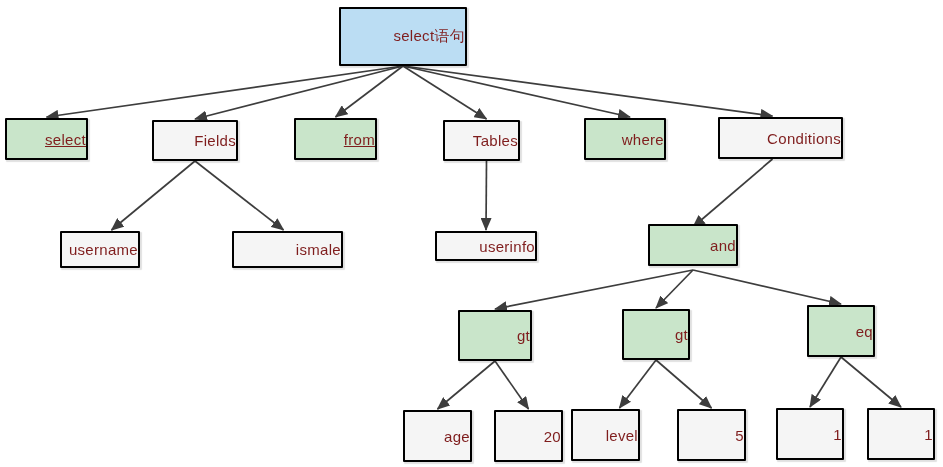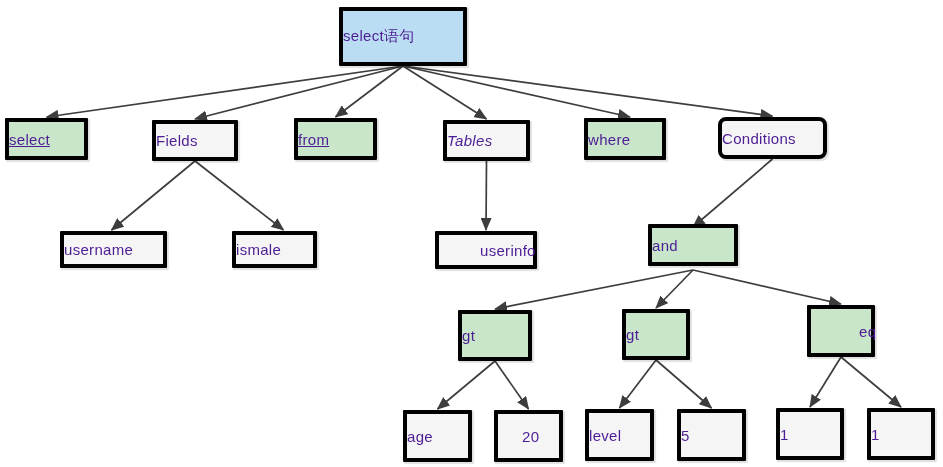--- a/index.html
+++ b/index.html
@@ -19,27 +19,27 @@
     position: absolute;
     left: 0;
     top: 0;
     width: 943px;
     height: 467px;
     pointer-events: none;
   }
   .node {
     position: absolute;
     box-sizing: border-box;
-    border: 4px solid #000000;
+    border: 2px solid #000000;
     border-radius: 1px;
     display: flex;
     align-items: center;
-    justify-content: flex-start;
+    justify-content: flex-end;
     font-size: 15px;
-    color: #4c1d95;
+    color: #7f1d1d;
     letter-spacing: 0.3px;
     box-shadow: 1.5px 1.5px 1px rgba(0,0,0,0.12);
     white-space: nowrap;
   }
   .node.root    { background: #bbddf3; }
   .node.keyword { background: #c9e5ca; }
   .node.plain   { background: #f5f5f5; }
 </style>
 </head>
 <body>
@@ -77,57 +77,57 @@
       </div>
       <div class="node keyword" style="left: 5px; top: 118px; width: 83px; height: 42px; text-decoration: underline;">
         <span>select</span>
       </div>
       <div class="node plain" style="left: 152px; top: 120px; width: 86px; height: 41px;">
         <span>Fields</span>
       </div>
       <div class="node keyword" style="left: 294px; top: 118px; width: 83px; height: 42px; text-decoration: underline;">
         <span>from</span>
       </div>
-      <div class="node plain" style="left: 443px; top: 120px; width: 87px; height: 41px; font-style: italic;">
+      <div class="node plain" style="left: 443px; top: 120px; width: 77px; height: 41px;">
         <span>Tables</span>
       </div>
       <div class="node keyword" style="left: 584px; top: 118px; width: 82px; height: 42px;">
         <span>where</span>
       </div>
-      <div class="node plain" style="left: 718px; top: 117px; width: 109px; height: 42px; border-radius: 8px;">
+      <div class="node plain" style="left: 718px; top: 117px; width: 125px; height: 42px;">
         <span>Conditions</span>
       </div>
-      <div class="node plain" style="left: 60px; top: 231px; width: 107px; height: 37px;">
+      <div class="node plain" style="left: 60px; top: 231px; width: 80px; height: 37px;">
         <span>username</span>
       </div>
-      <div class="node plain" style="left: 232px; top: 231px; width: 85px; height: 37px;">
+      <div class="node plain" style="left: 232px; top: 231px; width: 111px; height: 37px;">
         <span>ismale</span>
       </div>
-      <div class="node plain" style="left: 435px; top: 231px; width: 102px; height: 38px; padding-left: 41px;">
+      <div class="node plain" style="left: 435px; top: 231px; width: 102px; height: 30px; padding-left: 41px;">
         <span>userinfo</span>
       </div>
       <div class="node keyword" style="left: 648px; top: 224px; width: 90px; height: 42px;">
         <span>and</span>
       </div>
       <div class="node keyword" style="left: 458px; top: 310px; width: 74px; height: 51px;">
         <span>gt</span>
       </div>
       <div class="node keyword" style="left: 622px; top: 309px; width: 68px; height: 51px;">
         <span>gt</span>
       </div>
       <div class="node keyword" style="left: 807px; top: 305px; width: 68px; height: 52px; padding-left: 48px;">
         <span>eq</span>
       </div>
       <div class="node plain" style="left: 403px; top: 410px; width: 69px; height: 52px;">
         <span>age</span>
       </div>
       <div class="node plain" style="left: 494px; top: 410px; width: 69px; height: 52px; padding-left: 24px;">
         <span>20</span>
       </div>
-      <div class="node plain" style="left: 585px; top: 409px; width: 69px; height: 52px;">
+      <div class="node plain" style="left: 571px; top: 409px; width: 69px; height: 52px;">
         <span>level</span>
       </div>
       <div class="node plain" style="left: 677px; top: 409px; width: 69px; height: 52px;">
         <span>5</span>
       </div>
       <div class="node plain" style="left: 776px; top: 408px; width: 68px; height: 52px;">
         <span>1</span>
       </div>
       <div class="node plain" style="left: 867px; top: 408px; width: 68px; height: 52px;">
         <span>1</span>

